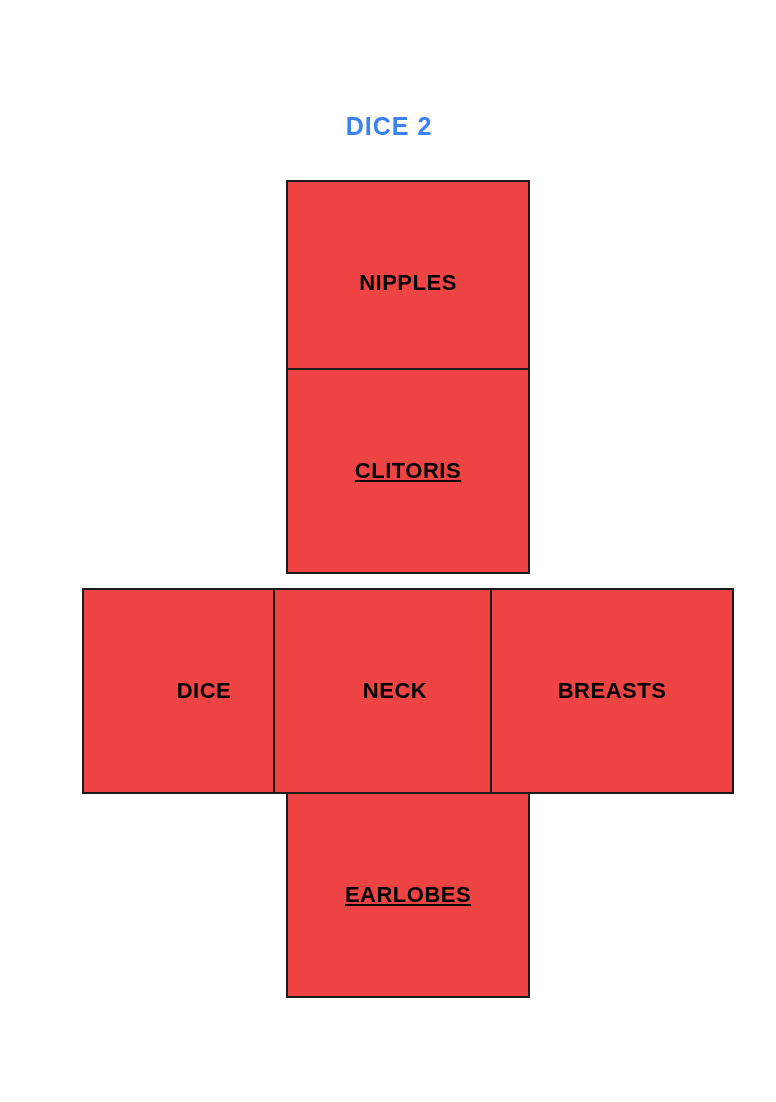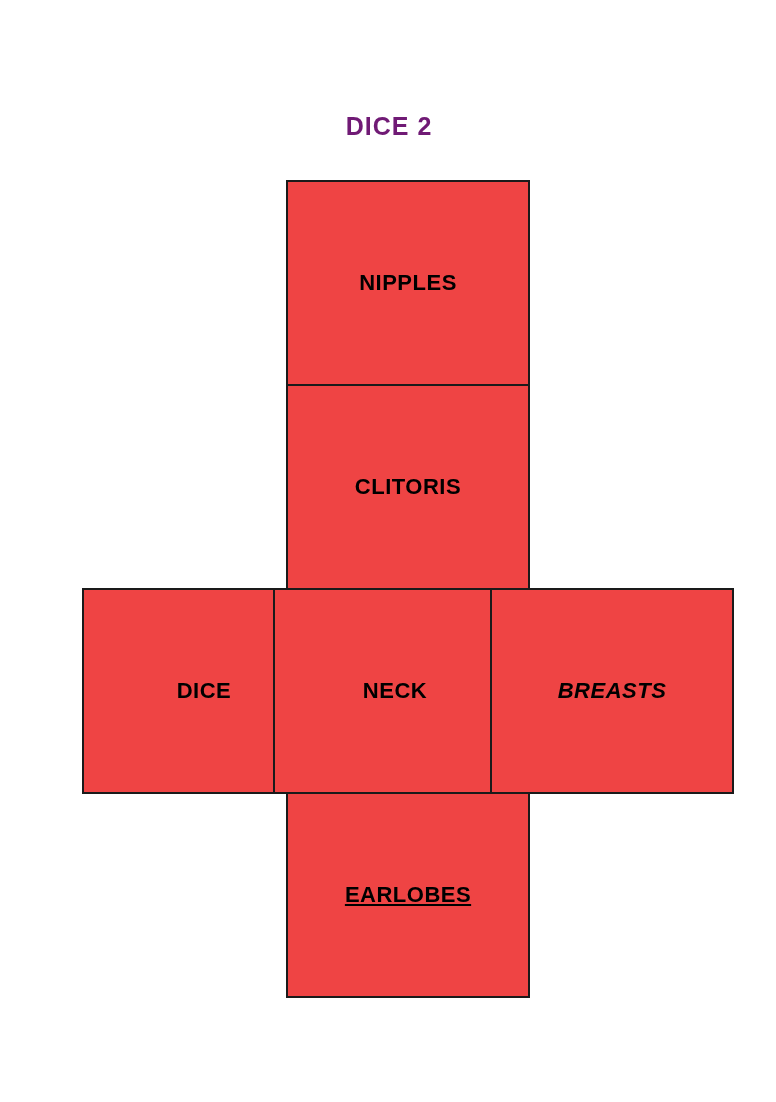--- a/index.html
+++ b/index.html
@@ -18,45 +18,45 @@
   }
   .title {
     position: absolute;
     left: 286px;
     top: 112px;
     width: 206px;
     text-align: center;
     font-size: 25px;
     font-weight: 700;
     letter-spacing: 1px;
-    color: #701a75;
+    color: #3b82f6;
   }
   .face {
     position: absolute;
     width: 244px;
     height: 206px;
     box-sizing: border-box;
     border: 2px solid #1a1a1a;
     background: #ef4444;
     display: flex;
     align-items: center;
     justify-content: center;
   }
   .face .label {
     font-size: 22px;
     font-weight: 700;
     letter-spacing: 0.5px;
     color: #000000;
     text-align: center;
   }
   .face-top          { left: 286px; top: 180px; }
-  .face-upper-middle { left: 286px; top: 384px; }
+  .face-upper-middle { left: 286px; top: 368px; text-decoration: underline; }
   .face-left         { left:  82px; top: 588px; }
   .face-center       { left: 273px; top: 588px; }
-  .face-right        { left: 490px; top: 588px; font-style: italic; }
+  .face-right        { left: 490px; top: 588px; }
   .face-bottom       { left: 286px; top: 792px; text-decoration: underline; }
 </style>
 </head>
 <body>
 
 <div class="page">
 
   <div class="title">DICE 2</div>
 
   <div>

